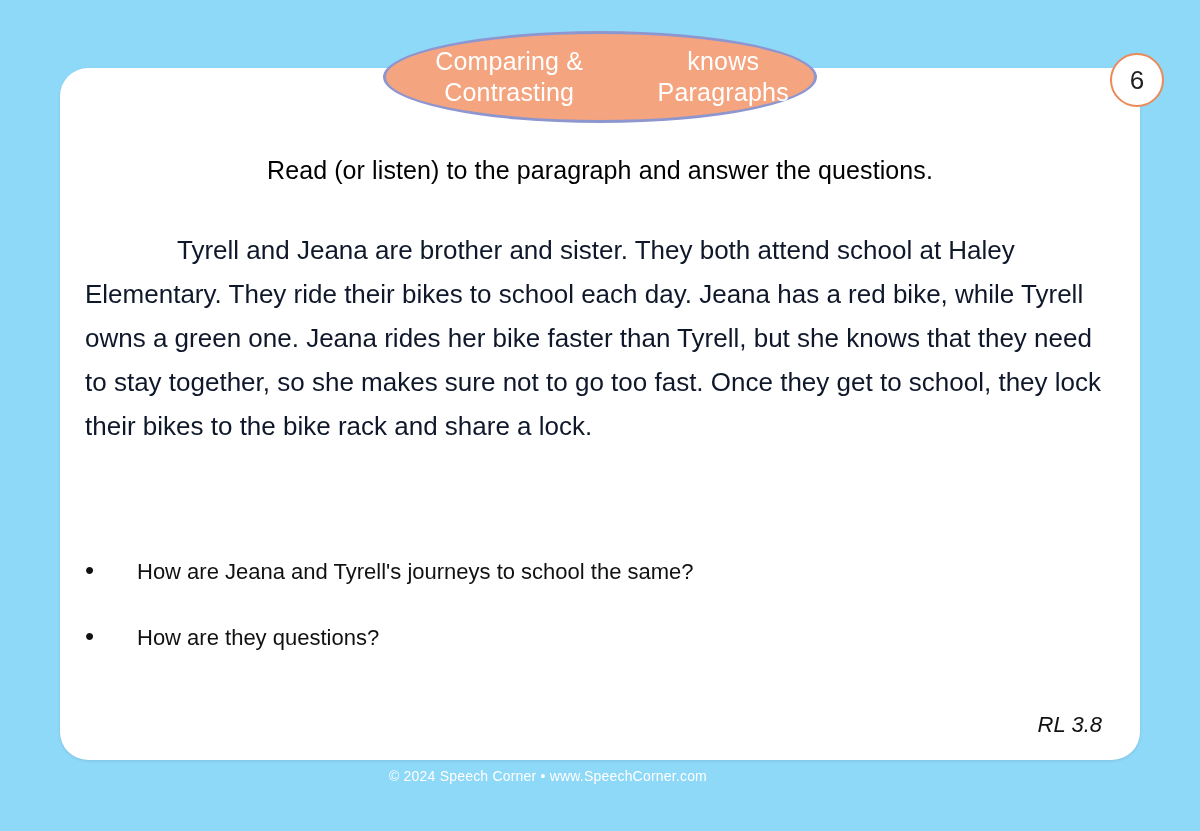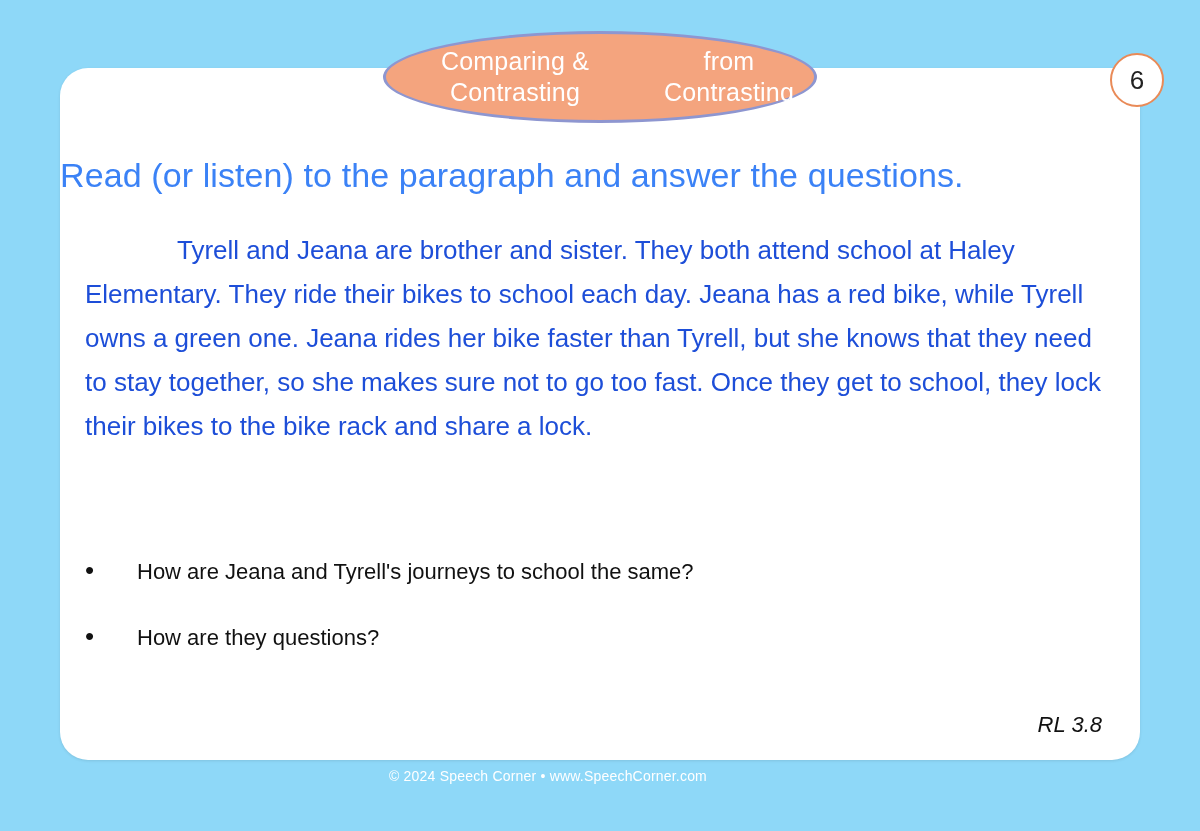--- a/index.html
+++ b/index.html
@@ -66,32 +66,33 @@
     color: #222222;
     box-sizing: border-box;
     background: #ffffff;
     z-index: 6;
   }
   .instruction {
     position: absolute;
     left: 0;
     top: 88px;
     width: 100%;
-    color: #3b82f6;
-    font-size: 34px;
+    text-align: center;
+    color: #000000;
+    font-size: 25px;
     letter-spacing: 0.1px;
   }
   .paragraph {
     position: absolute;
     left: 25px;
     top: 160px;
     width: 1032px;
     font-size: 26px;
     line-height: 44px;
-    color: #1d4ed8;
+    color: #0f172a;
     text-align: left;
     text-indent: 92px;
   }
   .questions {
     position: absolute;
     left: 25px;
     top: 485px;
     width: 1000px;
   }
   .question-row {
@@ -152,19 +153,19 @@
         <span class="bullet">•</span>
         <span class="question-text">How are they questions?</span>
       </div>
     </div>
 
     <div class="rl-level">RL 3.8</div>
   </div>
 
   <div class="title-ellipse">
     <div class="title-line">Comparing &amp; Contrasting</div>
-    <div class="title-line">from Contrasting</div>
+    <div class="title-line">knows Paragraphs</div>
   </div>
 
   <div class="page-number">6</div>
 
   <div class="footer">© 2024 Speech Corner • www.SpeechCorner.com</div>
 </div>
 
 </body></html>

